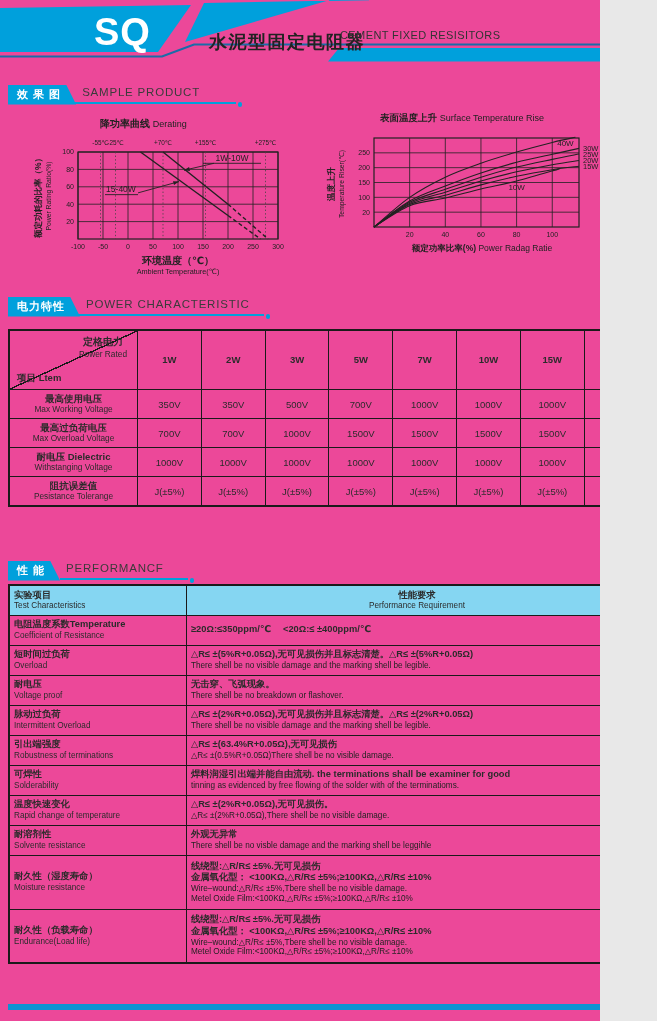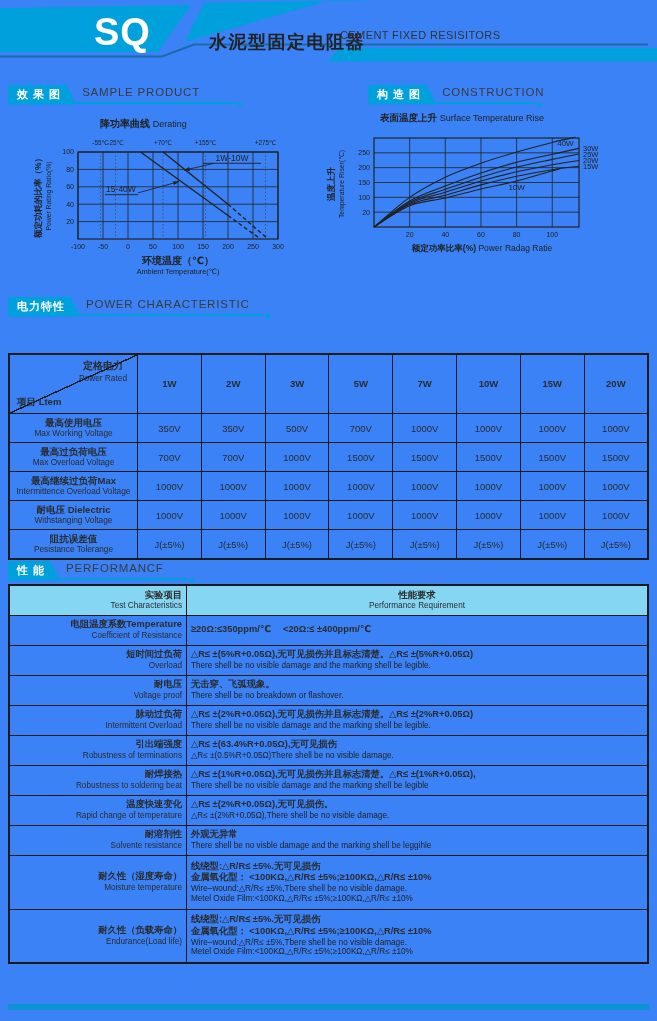--- a/index.html
+++ b/index.html
@@ -1,55 +1,55 @@
 <!DOCTYPE html>
 <html><head>
 <meta charset="utf-8">
 <style>
   html,body{margin:0;padding:0;background:#e8e8e8;}
-  .page{position:relative;width:657px;height:1021px;background:#3b82f6;overflow:hidden;
+  .page{position:relative;width:600px;height:1021px;background:#ec4899;overflow:hidden;
         font-family:"Liberation Sans","DejaVu Sans",sans-serif;color:#2b2b2b;}
   
   .banner-svg{position:absolute;left:0;top:0;width:657px;height:70px;}
   .sq-text{position:absolute;left:94px;top:11px;font-size:38px;font-weight:bold;color:#ffffff;letter-spacing:1px;}
   .title-cn{position:absolute;left:209px;top:30px;font-size:18px;font-weight:bold;color:#222;letter-spacing:1.5px;}
   .title-en{position:absolute;left:340px;top:29px;font-size:11px;color:#333;letter-spacing:0.4px;}
   
   .sec{position:absolute;height:17px;white-space:nowrap;}
   .sec .tag{display:inline-block;background:#00A0DC;color:#fff;font-size:11px;font-weight:bold;
             letter-spacing:1px;padding:2.5px 15px 2.5px 9px;
             clip-path:polygon(0 0,calc(100% - 10px) 0,100% 100%,0 100%);}
   .sec .lbl{font-size:11.5px;color:#3b3b3b;letter-spacing:0.8px;margin-left:6px;vertical-align:2px;}
   .sec .ul{position:absolute;height:2px;background:#00A0DC;bottom:-3px;}
   .sec .ul::after{content:"";position:absolute;right:-6px;top:0;width:4.5px;height:4.5px;border-radius:50%;background:#00A0DC;}
   
   #chart1{position:absolute;left:28px;top:112px;}
   #chart2{position:absolute;left:322px;top:108px;}
   
   table{border-collapse:collapse;table-layout:fixed;}
   #powerTable{position:absolute;left:8px;top:329px;}
-  #powerTable table{width:641px;border:2px solid #1a1a1a;margin-top:24px;}
+  #powerTable table{width:641px;border:2px solid #1a1a1a;}
   #powerTable td{border:1px solid #1a1a1a;text-align:center;font-size:9.5px;padding:0;}
   #powerTable .hrow td{height:58px;}
   #powerTable .drow td{height:28px;}
   #powerTable .cn{font-size:9.5px;font-weight:bold;line-height:1.25;}
   #powerTable .en{font-size:8.3px;line-height:1.2;}
   #powerTable td.corner{position:relative;
      background-image:linear-gradient(to bottom right,transparent calc(50% - 0.7px),#1a1a1a calc(50% - 0.7px),#1a1a1a calc(50% + 0.7px),transparent calc(50% + 0.7px));}
   .corner-top{position:absolute;top:4px;right:10px;text-align:center;}
   .corner-top .a{font-size:10px;font-weight:bold;display:block;}
   .corner-top .b{font-size:8.3px;display:block;}
   .corner-bot{position:absolute;left:7px;bottom:4px;font-size:9.5px;font-weight:bold;}
   #perfTable{position:absolute;left:8px;top:584px;}
   #perfTable table{width:641px;border:2px solid #1a1a1a;}
   #perfTable td{border:1px solid #1a1a1a;padding:2px 4px;vertical-align:middle;}
   #perfTable tr{height:30px;}
   #perfTable tr.tall{height:54px;}
   #perfTable tr.head{height:30px;background:#85D6F2;}
-  #perfTable td.c1{text-align:right;width:168px;}
+  #perfTable td.c1{text-align:left;width:168px;}
   #perfTable .cn{font-size:9.3px;font-weight:bold;line-height:1.25;}
   #perfTable .en{font-size:8.2px;line-height:1.2;}
   #perfTable td.c2 .cn{text-align:left;}
   #perfTable td.c2 .en{text-align:left;color:#222;}
   .bottom-bar{position:absolute;left:8px;top:1004px;width:641px;height:6px;background:#0D93D2;}
 </style>
 </head>
 <body>
 
 <div class="page">
@@ -60,24 +60,20 @@
     <polyline points="0,56.5 162,56.5 194,44.5 648,44.5" fill="none" stroke="#1A6CA8" stroke-width="2.2"></polyline>
     <polygon points="339,48 657,48 657,61.5 328,61.5" fill="#00A0DC"></polygon>
   </svg>
   <div class="sq-text">SQ</div>
   <div class="title-cn">水泥型固定电阻器</div>
   <div class="title-en">CEMENT FIXED RESISITORS</div>
 
   <div class="sec" style="left:8px;top:84px">
     <span class="tag">效 果 图</span><span class="lbl">SAMPLE PRODUCT</span>
     <span class="ul" style="left:62px;width:166px"></span>
-  </div>
-  <div class="sec" style="left:368px;top:84px">
-    <span class="tag">构 造 图</span><span class="lbl">CONSTRUCTION</span>
-    <span class="ul" style="left:62px;width:105px"></span>
   </div>
   <div class="sec" style="left:8px;top:296px">
     <span class="tag">电力特性</span><span class="lbl">POWER CHARACTERISTIC</span>
     <span class="ul" style="left:68px;width:188px"></span>
   </div>
   <div class="sec" style="left:8px;top:560px">
     <span class="tag">性 能</span><span class="lbl">PERFORMANCF</span>
     <span class="ul" style="left:52px;width:128px"></span>
   </div>
 
@@ -230,34 +226,20 @@
             <td>700V</td>
             <td>1000V</td>
             <td>1500V</td>
             <td>1500V</td>
             <td>1500V</td>
             <td>1500V</td>
             <td>1500V</td>
           </tr>
           <tr class="drow">
             <td>
-              <div class="cn">最高继续过负荷Max</div>
-              <div class="en">Intermittence Overload Voltage</div>
-            </td>
-            <td>1000V</td>
-            <td>1000V</td>
-            <td>1000V</td>
-            <td>1000V</td>
-            <td>1000V</td>
-            <td>1000V</td>
-            <td>1000V</td>
-            <td>1000V</td>
-          </tr>
-          <tr class="drow">
-            <td>
               <div class="cn">耐电压 Dielectric</div>
               <div class="en">Withstanging Voltage</div>
             </td>
             <td>1000V</td>
             <td>1000V</td>
             <td>1000V</td>
             <td>1000V</td>
             <td>1000V</td>
             <td>1000V</td>
             <td>1000V</td>
@@ -337,26 +319,26 @@
               <div class="cn">引出端强度</div>
               <div class="en">Robustness of terminations</div>
             </td>
             <td class="c2">
               <div class="cn">△R≤ ±(63.4%R+0.05Ω),无可见损伤</div>
               <div class="en">△R≤ ±(0.5%R+0.05Ω)There shell be no visible damage.</div>
             </td>
           </tr>
           <tr>
             <td class="c1">
-              <div class="cn">耐焊接热</div>
-              <div class="en">Robustness to soldering beat</div>
-            </td>
-            <td class="c2">
-              <div class="cn">△R≤ ±(1%R+0.05Ω),无可见损伤并且标志清楚。△R≤ ±(1%R+0.05Ω),</div>
-              <div class="en">There shell be no visible damage and the marking shell be legible</div>
+              <div class="cn">可焊性</div>
+              <div class="en">Solderability</div>
+            </td>
+            <td class="c2">
+              <div class="cn">焊料润湿引出端并能自由流动. the terminations shall be examiner for good</div>
+              <div class="en">tinning as evidenced by free flowing of the solder with of the terminatioms.</div>
             </td>
           </tr>
           <tr>
             <td class="c1">
               <div class="cn">温度快速变化</div>
               <div class="en">Rapid change of temperature</div>
             </td>
             <td class="c2">
               <div class="cn">△R≤ ±(2%R+0.05Ω),无可见损伤。</div>
               <div class="en">△R≤ ±(2%R+0.05Ω),There shell be no visible damage.</div>
@@ -368,21 +350,21 @@
               <div class="en">Solvente resistance</div>
             </td>
             <td class="c2">
               <div class="cn">外观无异常</div>
               <div class="en">There shell be no visble damage and the marking shell be leggihle</div>
             </td>
           </tr>
           <tr class="tall">
             <td class="c1">
               <div class="cn">耐久性（湿度寿命）</div>
-              <div class="en">Moisture temperature</div>
+              <div class="en">Moisture resistance</div>
             </td>
             <td class="c2">
               <div class="cn">线绕型:△R/R≤ ±5%.无可见损伤</div>
               <div class="cn">金属氧化型： &lt;100KΩ,△R/R≤ ±5%;≥100KΩ,△R/R≤ ±10%</div>
               <div class="en">Wire–wound:△R/R≤ ±5%,Tbere shell be no visible damage.</div>
               <div class="en">Metel Oxide Film:&lt;100KΩ,△R/R≤ ±5%;≥100KΩ,△R/R≤ ±10%</div>
             </td>
           </tr>
           <tr class="tall">
             <td class="c1">

